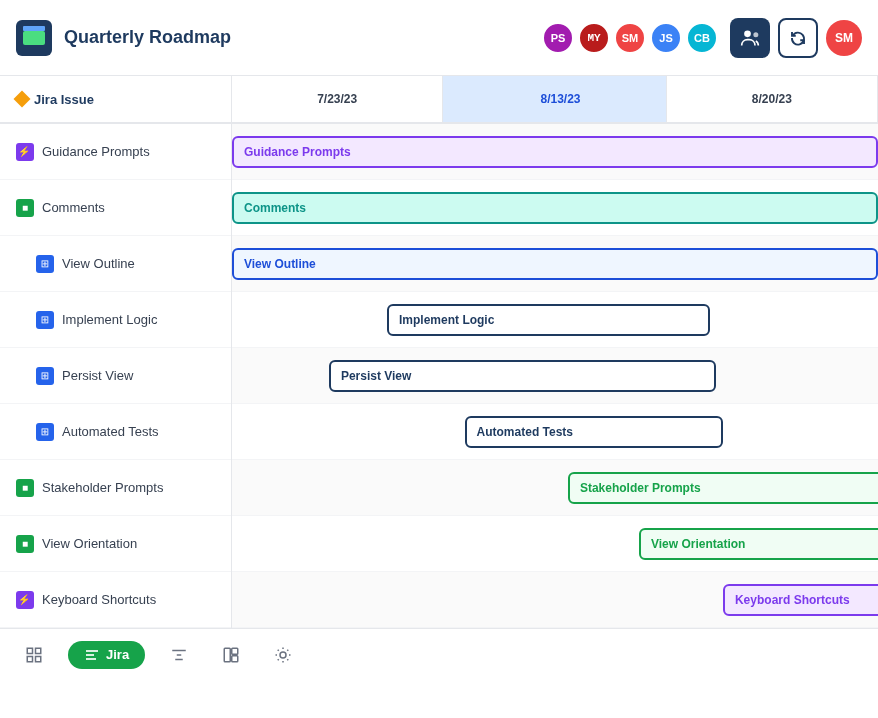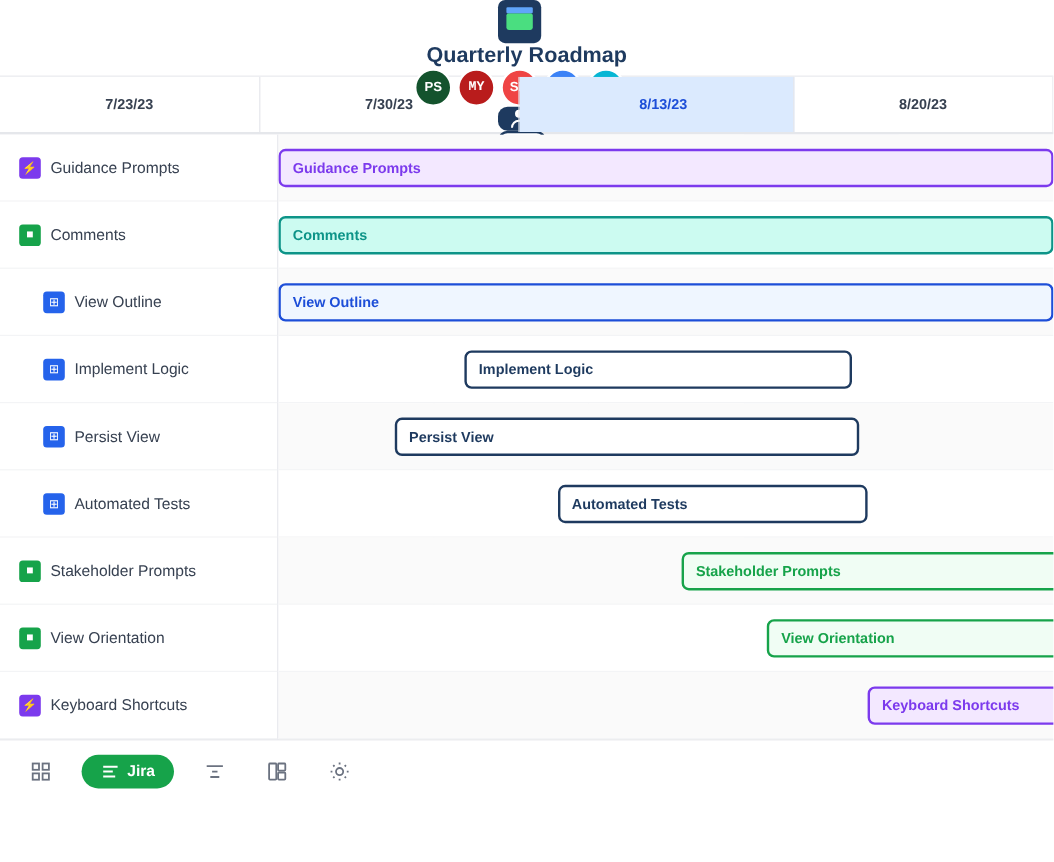--- a/index.html
+++ b/index.html
@@ -3,24 +3,23 @@
   <meta charset="utf-8">
   <style>
     * { box-sizing: border-box; margin: 0; padding: 0; }
     body { font-family: -apple-system, BlinkMacSystemFont, 'Segoe UI', sans-serif; background: #fff; width: 878px; height: 718px; overflow: hidden; }
 
     
     .header {
       display: flex;
       align-items: center;
       padding: 0 16px;
-      height: 64px;
+      height: 76px;
       border-bottom: 1px solid #e5e7eb;
       background: #fff;
-      flex-direction: column;
     }
     .logo-box {
       width: 36px; height: 36px;
       background: #1e3a5f;
       border-radius: 6px;
       display: flex; align-items: center; justify-content: center;
       margin-right: 12px;
       flex-shrink: 0;
     }
     .logo-inner {
@@ -51,21 +50,21 @@
     }
     .avatar {
       width: 32px; height: 32px;
       border-radius: 50%;
       display: flex; align-items: center; justify-content: center;
       font-size: 11px;
       font-weight: 700;
       color: #fff;
       border: 2px solid #fff;
     }
-    .avatar-ps { background: #14532d; }
+    .avatar-ps { background: #a21caf; }
     .avatar-my { background: #b91c1c; font-family: Liberation Mono, monospace; }
     .avatar-sm { background: #ef4444; }
     .avatar-js { background: #3b82f6; }
     .avatar-cb { background: #06b6d4; }
     .btn-team {
       width: 40px; height: 40px;
       background: #1e3a5f;
       border: none;
       border-radius: 8px;
       display: flex; align-items: center; justify-content: center;
@@ -280,23 +279,26 @@
   <button class="btn-refresh">
     <svg width="18" height="18" viewBox="0 0 24 24" fill="none" stroke="#1e3a5f" stroke-width="2.5">
       <path d="M4 4v5h5M20 20v-5h-5"></path>
       <path d="M4.93 9A8 8 0 1 1 4 12"></path>
     </svg>
   </button>
   <div class="avatar-sm-header">SM</div>
 </div>
 
 <div class="col-header-row">
+  <div class="sidebar-col-header">
+    <div class="diamond-icon"></div>
+    <span>Jira Issue</span>
+  </div>
   <div class="gantt-header">
     <div class="date-col">7/23/23</div>
-    <div class="date-col">7/30/23</div>
     <div class="date-col active">8/13/23</div>
     <div class="date-col">8/20/23</div>
   </div>
 </div>
 
 <div class="gantt-body">
 
   <div class="sidebar-rows">
 
     <div class="sidebar-row">

